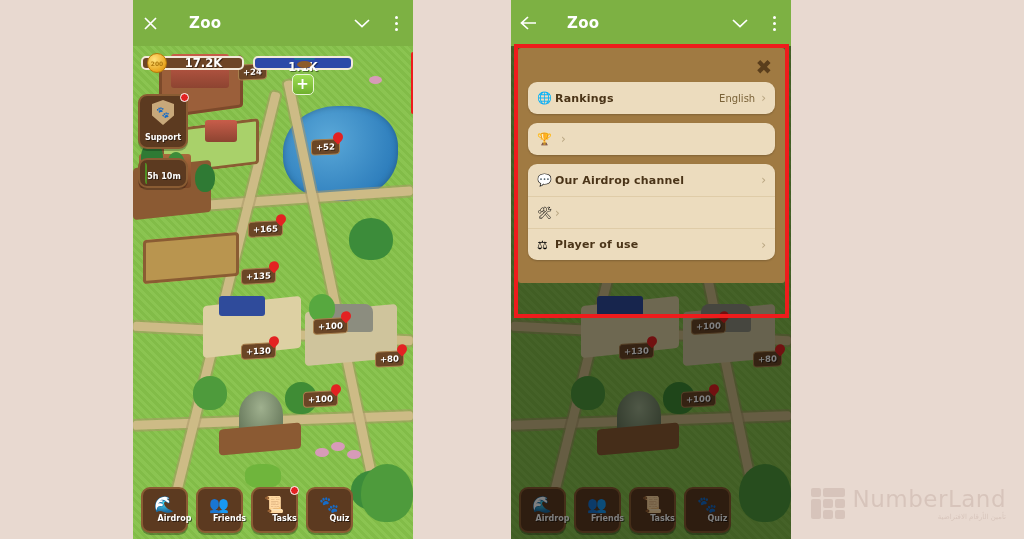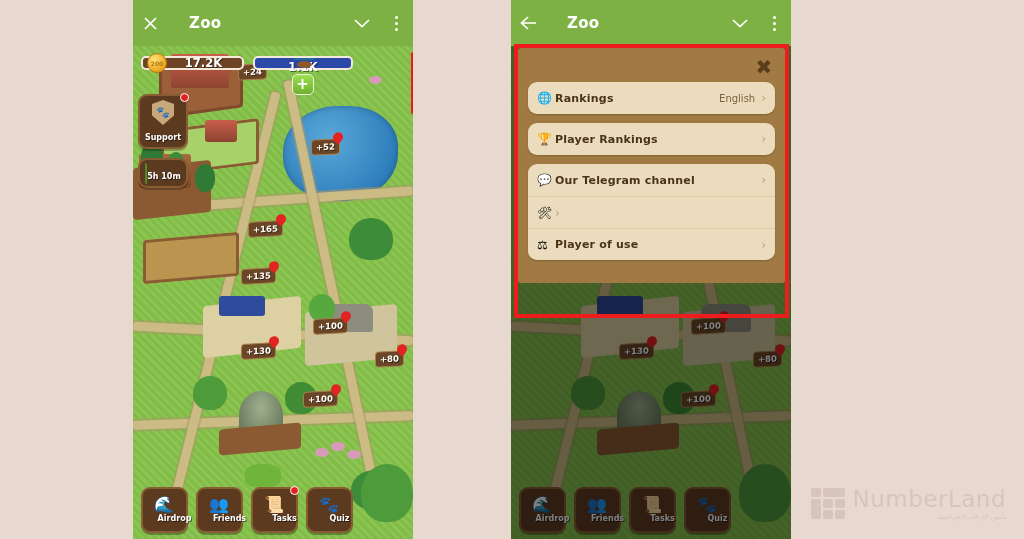--- a/index.html
+++ b/index.html
@@ -392,30 +392,29 @@
         <span class="m-ico">🌐</span>
         <span class="m-label">Rankings</span>
         <span class="m-value">English</span>
         <span class="m-chev">›</span>
       </div>
     </div>
 
     <div class="menu-card">
       <div class="menu-row">
         <span class="m-ico">🏆</span>
-        <span class="m-label">Player Rankings</span>
         <span class="m-value"></span>
         <span class="m-chev">›</span>
       </div>
     </div>
 
     <div class="menu-card">
       <div class="menu-row">
         <span class="m-ico">💬</span>
-        <span class="m-label">Our Telegram channel</span>
+        <span class="m-label">Our Airdrop channel</span>
         <span class="m-chev">›</span>
       </div>
       <div class="menu-row">
         <span class="m-ico">🛠</span>
         <span class="m-chev">›</span>
       </div>
       <div class="menu-row">
         <span class="m-ico">⚖</span>
         <span class="m-label">Player of use</span>
         <span class="m-chev">›</span>

